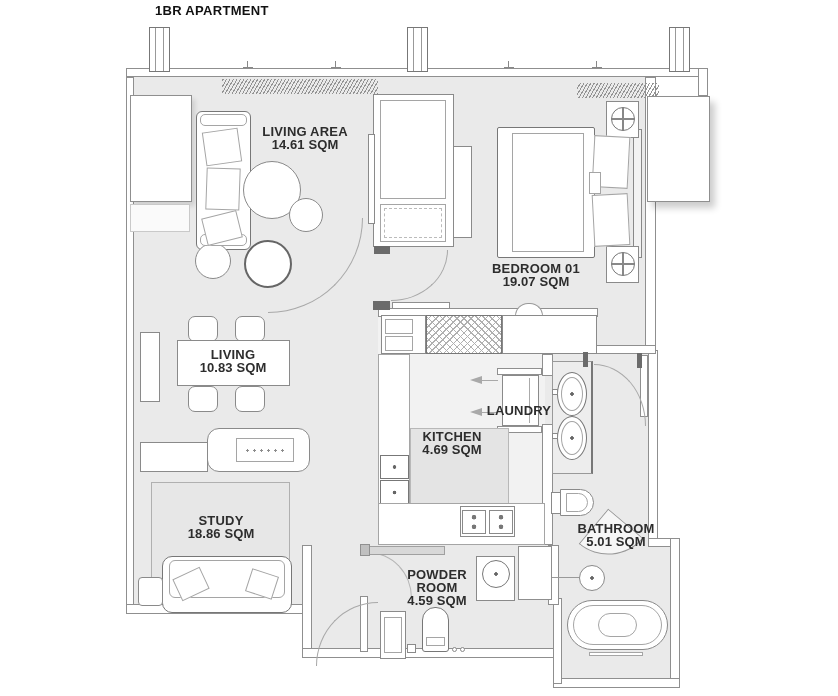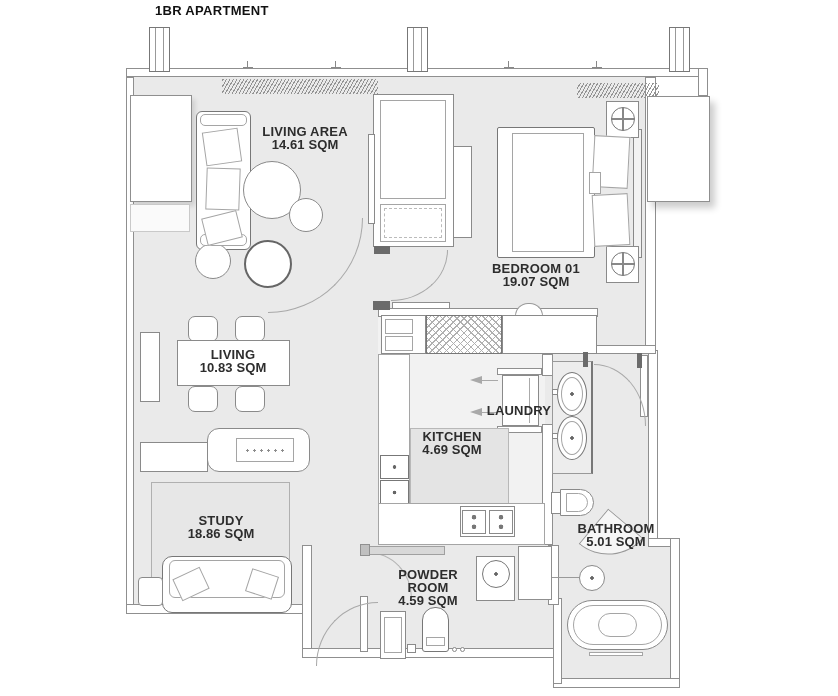--- a/index.html
+++ b/index.html
@@ -217,18 +217,18 @@
     <div class="ar">4.69 SQM</div>
   </div>
   <div class="lbl" style="left:616px;top:478px;margin-top:44px;">
     <div class="nm">BATHROOM</div>
     <div class="ar">5.01 SQM</div>
   </div>
   <div class="lbl" style="left:221px;top:514px;">
     <div class="nm">STUDY</div>
     <div class="ar">18.86 SQM</div>
   </div>
-  <div class="lbl wrap" style="left:428px;top:568px;">
+  <div class="lbl wrap" style="left:437px;top:568px;">
     <div class="nm">POWDER ROOM</div>
     <div class="ar">4.59 SQM</div>
   </div>
 
 </div>
 
 </body></html>

